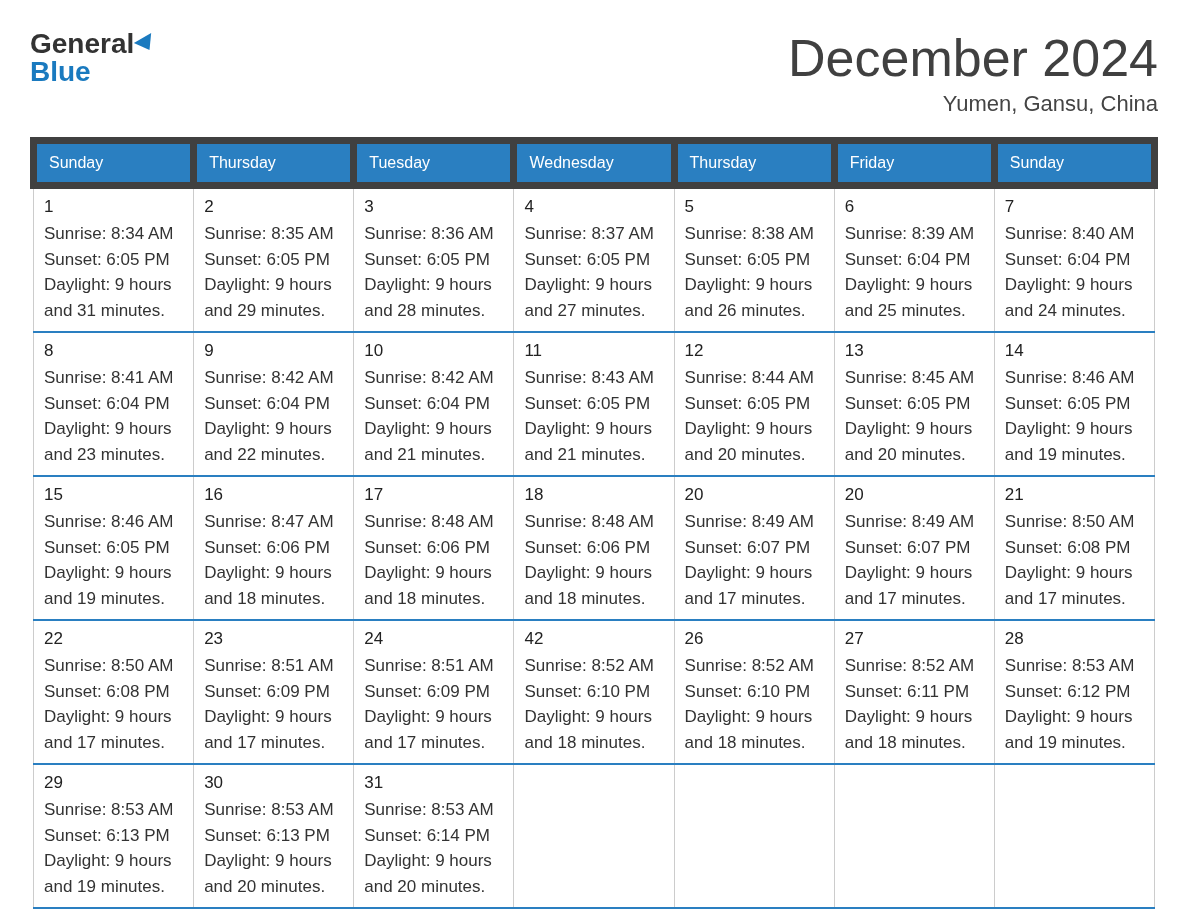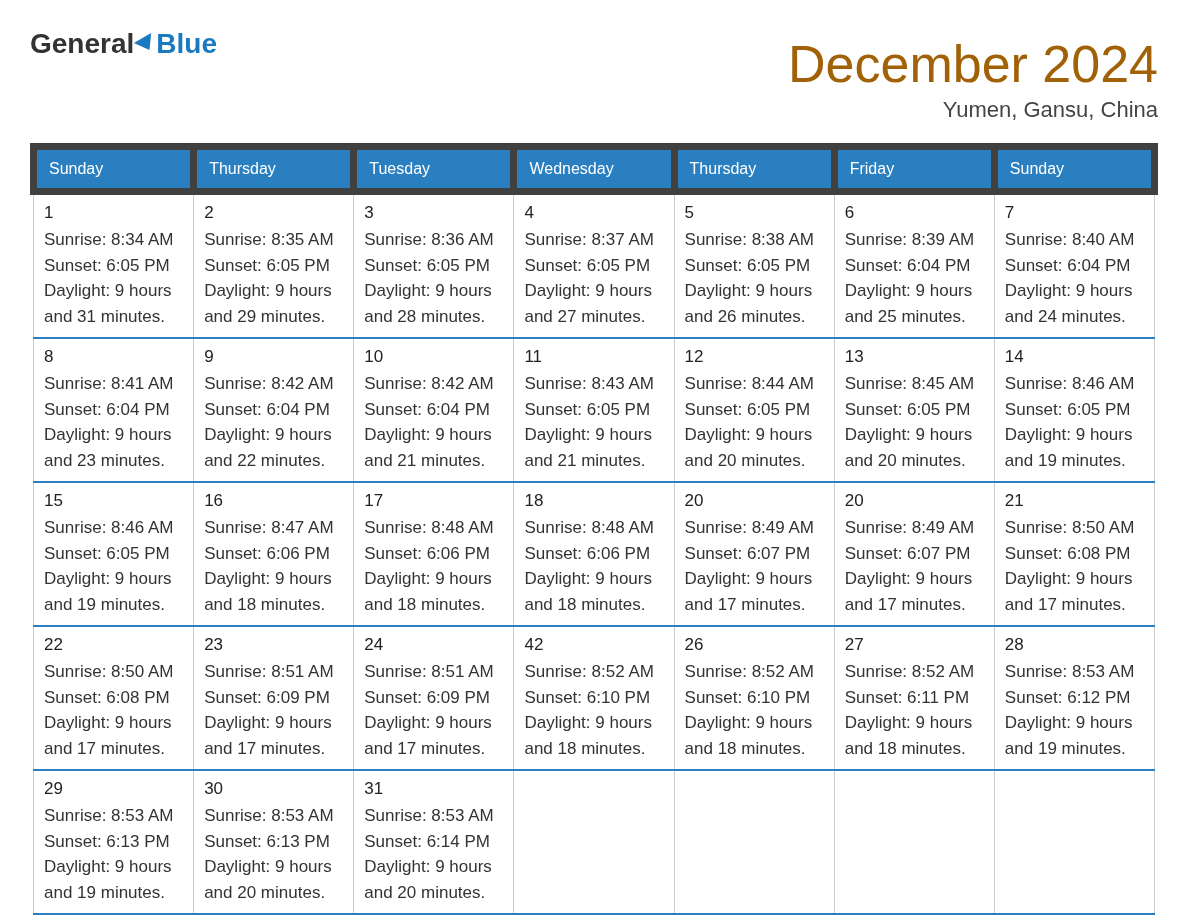--- a/index.html
+++ b/index.html
@@ -11,20 +11,21 @@
       min-height: 918px;
     }
     .header {
       display: flex;
       justify-content: space-between;
       align-items: flex-start;
       margin-bottom: 20px;
     }
     .logo {
       display: flex;
+      flex-direction: column;
       align-items: flex-start;
     }
     .logo-text-general {
       font-size: 28px;
       font-weight: bold;
       color: #333;
       line-height: 1;
     }
     .logo-text-blue {
       font-size: 28px;
@@ -46,23 +47,22 @@
     .logo-row {
       display: flex;
       align-items: center;
     }
     .title-section {
       text-align: right;
     }
     .month-title {
       font-size: 52px;
       font-weight: normal;
-      color: #a16207;
+      color: #404040;
       line-height: 1.1;
-      margin-top: 6px;
     }
     .location-title {
       font-size: 22px;
       color: #444;
       margin-top: 4px;
     }
     .calendar {
       width: 100%;
       border-collapse: collapse;
       border: 1px solid #ccc;

